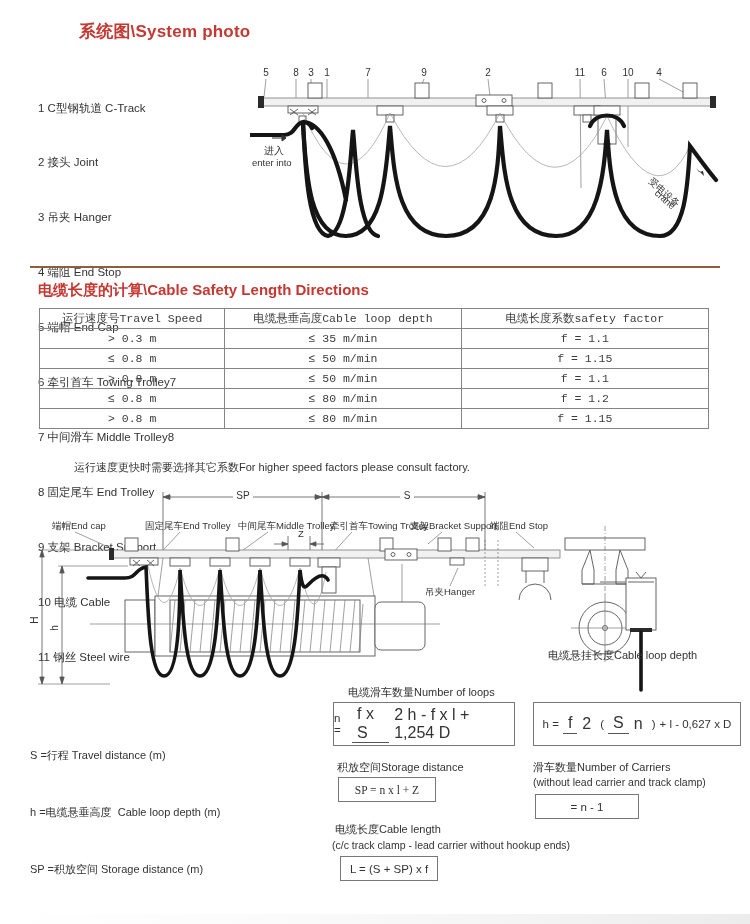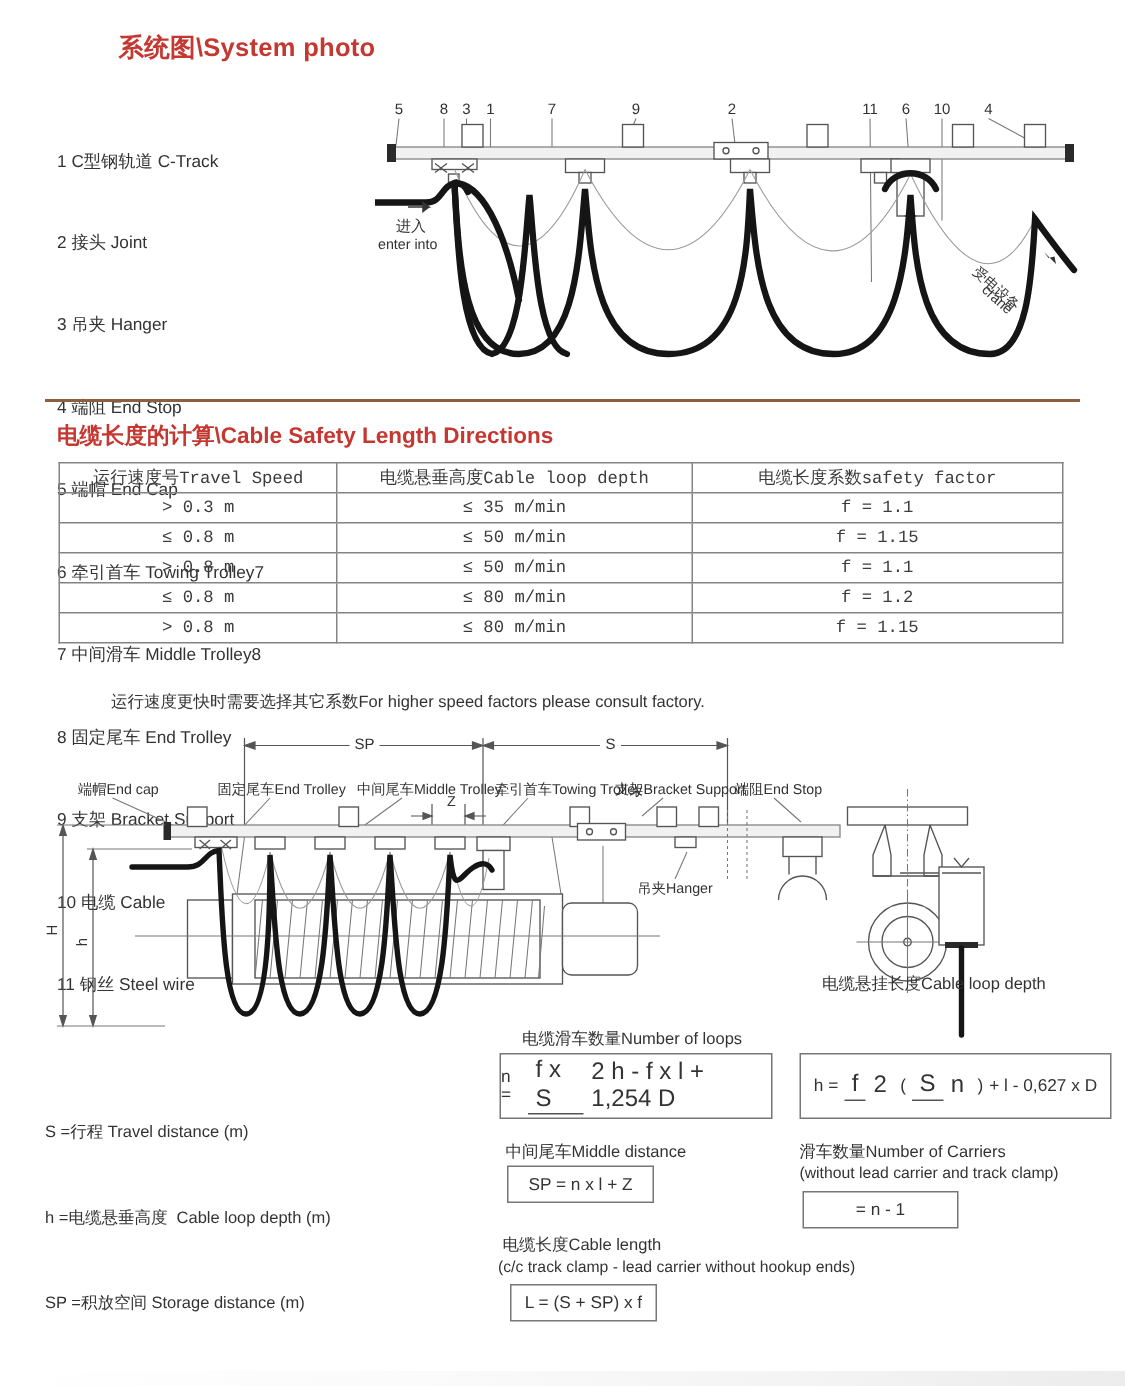--- a/index.html
+++ b/index.html
@@ -357,22 +357,22 @@
 
   <div class="abs ftitle" style="left:348px;top:685px;">电缆滑车数量Number of loops</div>
   <div class="abs fbox" style="left:333px;top:702px;width:180px;height:42px;">
     <span>n =</span>
     <span class="frac">
       <span class="fn">f x S</span>
       <span class="fd">2 h - f x l + 1,254 D</span>
     </span>
   </div>
 
-  <div class="abs ftitle" style="left:337px;top:760px;">中间尾车Middle distance</div>
-  <div class="abs fbox" style="left:338px;top:777px;width:96px;height:23px;">SP = n x l + Z</div>
+  <div class="abs ftitle" style="left:337px;top:760px;">积放空间Storage distance</div>
+  <div class="abs fbox" style="left:338px;top:777px;width:96px;height:23px;font-family:Liberation Serif, serif;">SP = n x l + Z</div>
 
   <div class="abs ftitle" style="left:335px;top:822px;">电缆长度Cable length</div>
   <div class="abs fsub" style="left:332px;top:839px;">(c/c track clamp  -  lead carrier without hookup ends)</div>
   <div class="abs fbox" style="left:340px;top:856px;width:96px;height:23px;">L = (S + SP) x f</div>
 
   <div class="abs ftitle" style="left:548px;top:648px;">电缆悬挂长度Cable loop depth</div>
   <div class="abs fbox" style="left:533px;top:702px;width:206px;height:42px;">
     <span>h =</span>
     <span class="frac">
       <span class="fn">f</span>

